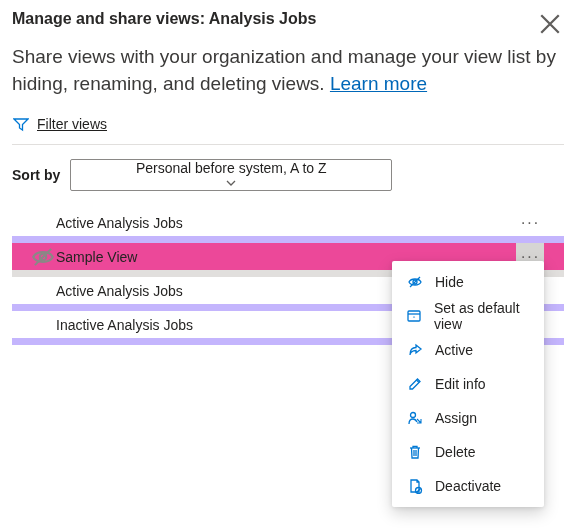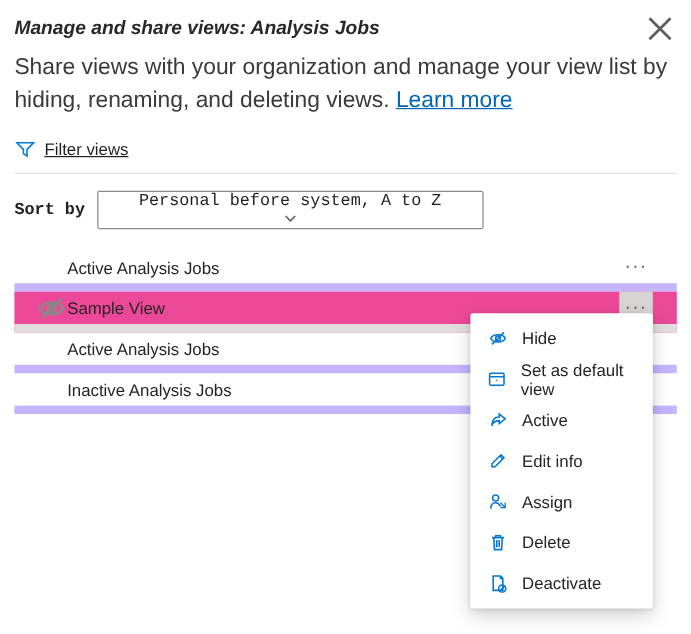--- a/index.html
+++ b/index.html
@@ -11,22 +11,21 @@
     background: #fff;
     width: 576px;
     height: 528px;
     overflow: hidden;
     position: relative;
   }
   .panel { padding: 10px 12px 0 12px; }
   .header-row {
     display: flex;
     justify-content: space-between;
-    align-items: center;
-    font-style: italic;
+    align-items: flex-start;
   }
   .title { font-size: 16px; font-weight: 600; color:#292827; }
   .close-btn {
     width: 28px; height: 28px;
     display:flex; align-items:center; justify-content:center;
     cursor:pointer; color:#605e5c; font-size:14px;
   }
   .desc {
     margin-top: 6px;
     font-size: 19px;
@@ -38,21 +37,21 @@
     margin-top: 18px;
     display:flex; align-items:center; gap:8px;
     color:#0067b8;
     cursor:pointer;
     padding-bottom: 12px;
     border-bottom: 1px solid #e1dfdd;
   }
   .filter-row .filter-label { color:#201f1e;text-decoration:underline; }
   .sort-row {
     margin-top: 14px;
-    display:flex; align-items:center; gap:10px;font-family:Liberation Mono, monospace;
+    display:flex; align-items:center; gap:10px;
   }
   .sort-label { font-weight:600; color:#201f1e; }
   .select {
     width: 322px;
     height: 32px;
     border:1px solid #8a8886;
     border-radius:2px;
     display:flex; align-items:center; justify-content:space-between;
     padding:0 10px;
     cursor:pointer;

